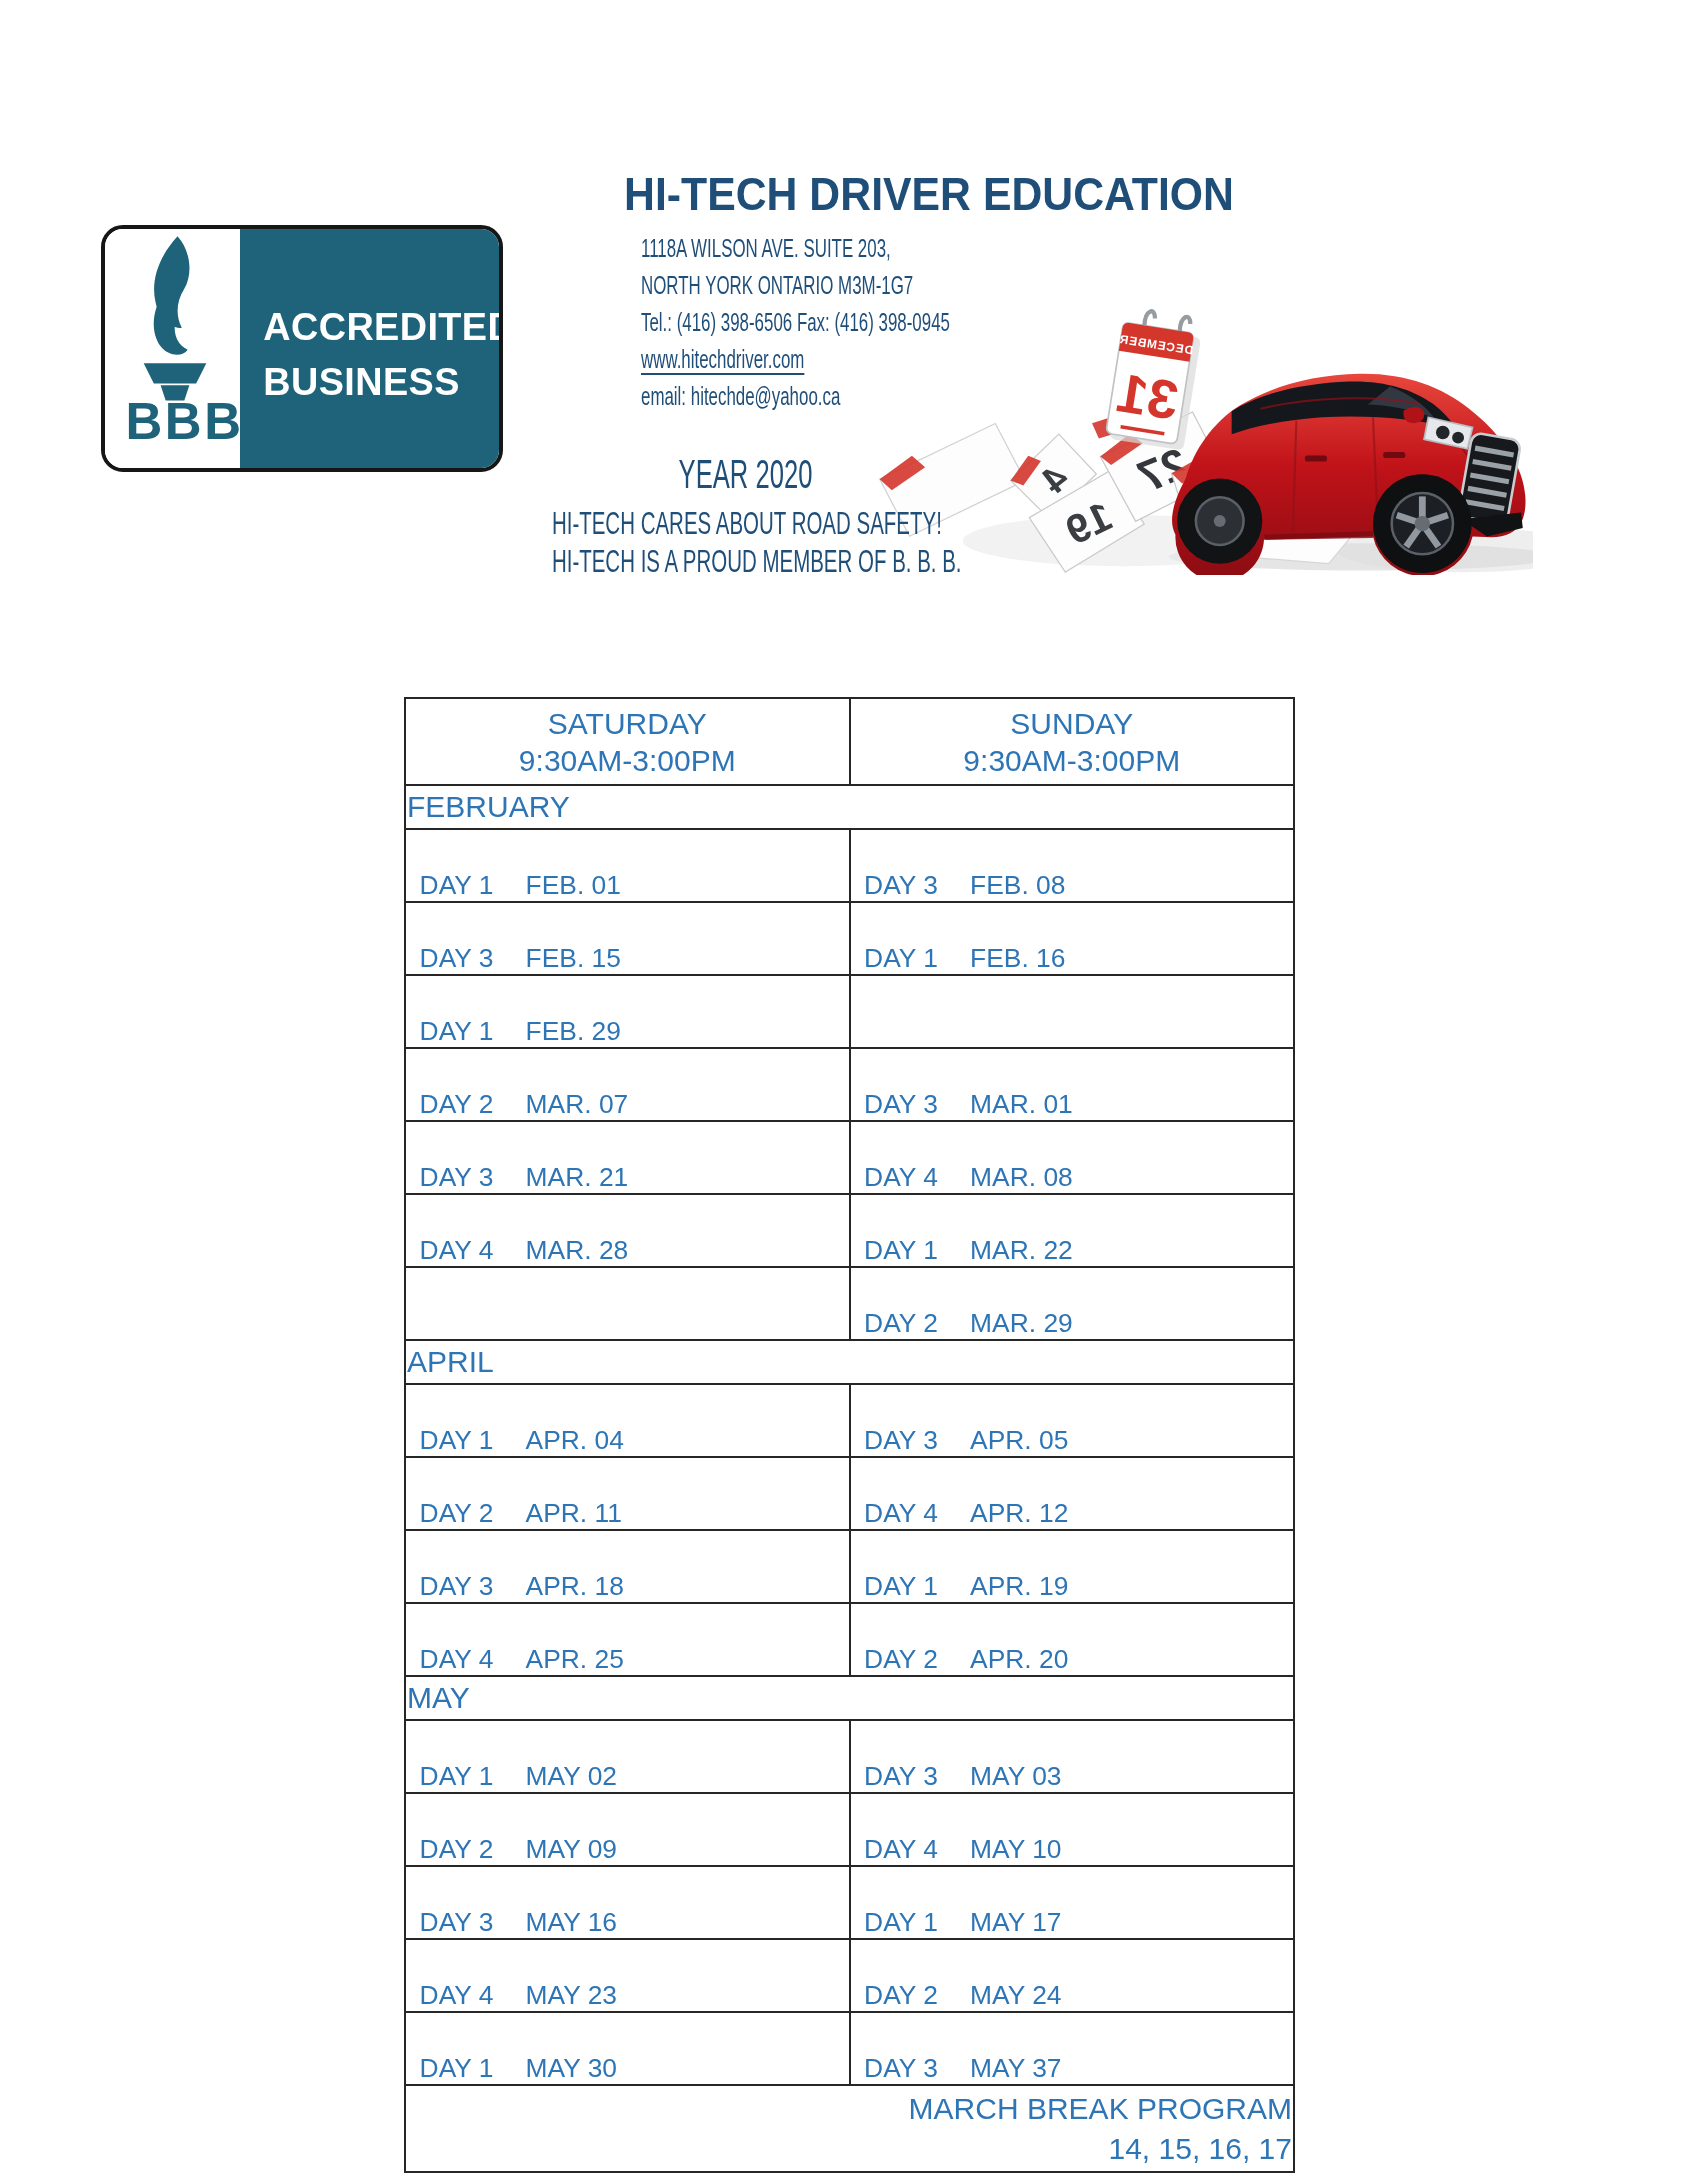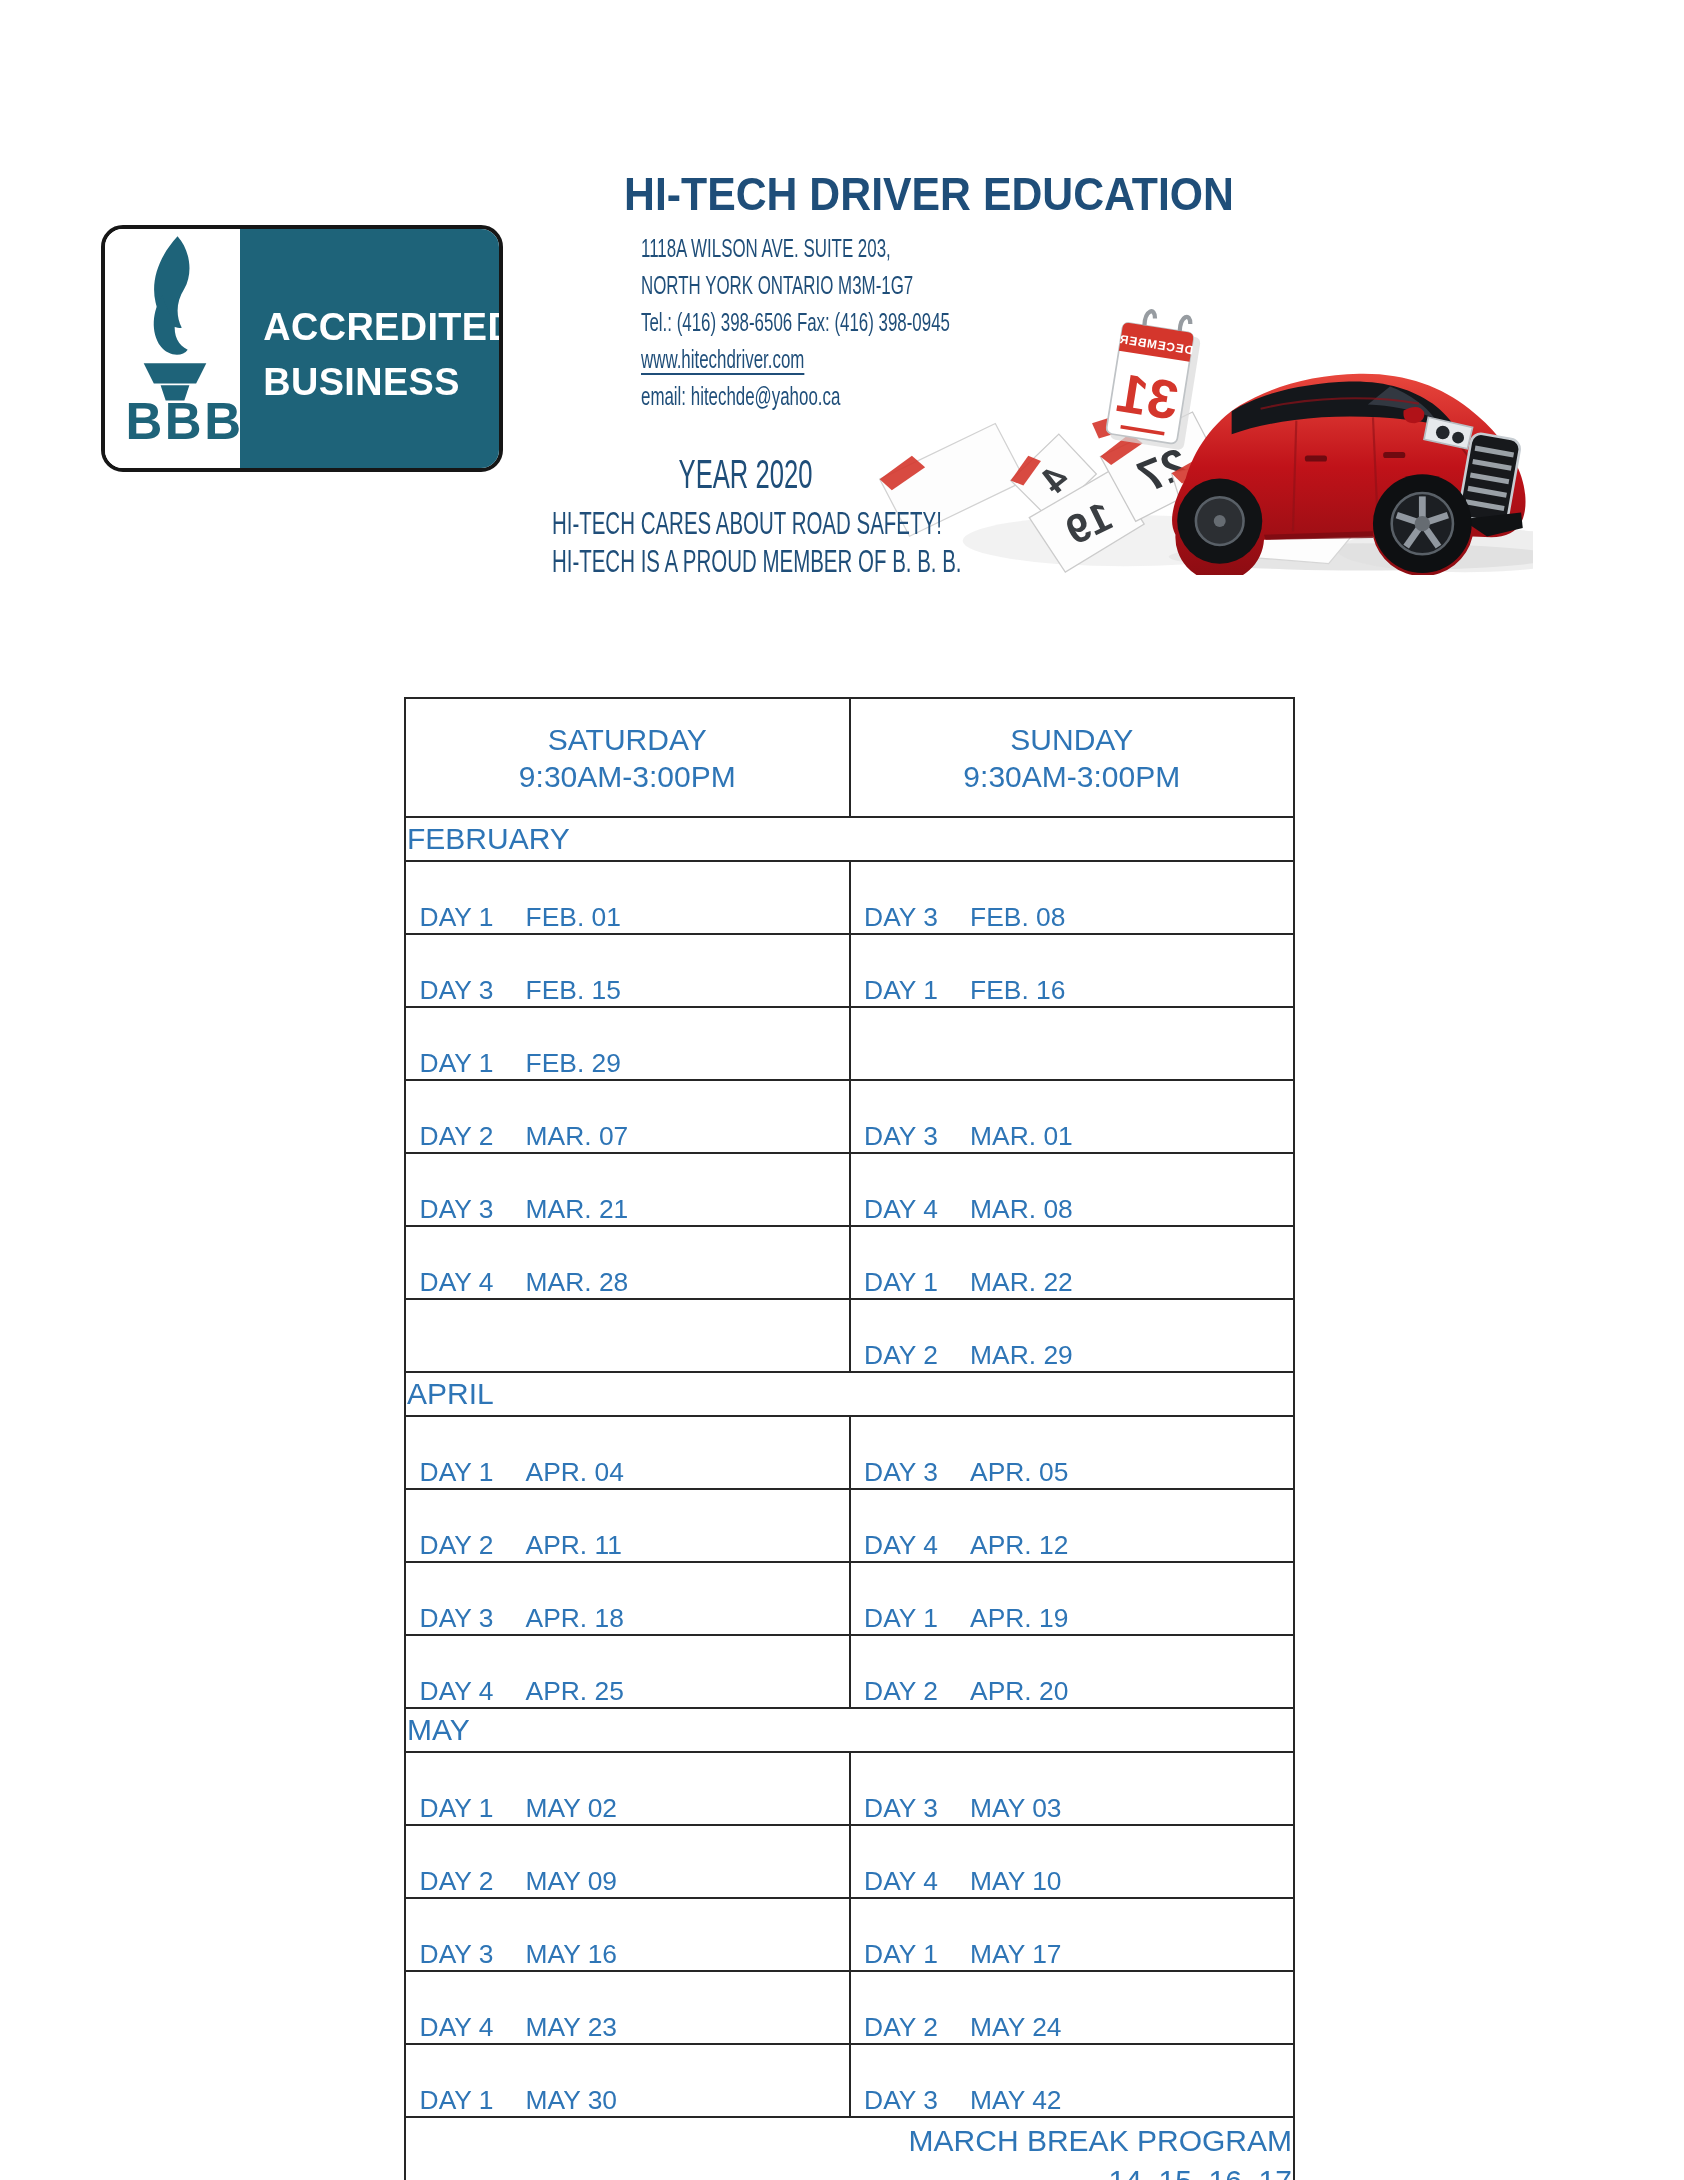--- a/index.html
+++ b/index.html
@@ -51,21 +51,21 @@
   .illustration text { font-family:"Liberation Sans", sans-serif; }
 
   
   .schedule {
     position:absolute; left:404px; top:697px; width:891px; z-index:2;
     border-collapse:collapse; table-layout:fixed; color:#2e75b6; background:#fff;
   }
   .schedule th, .schedule td { border:2.6px solid #262626; }
   .schedule thead th {
     width:50%; height:85px; font-weight:normal; text-align:center;
-    font-size:30px; line-height:37px; vertical-align:middle; padding:16px;
+    font-size:30px; line-height:37px; vertical-align:middle; padding:0;
   }
   .schedule .month-row td { height:40px; text-align:left; font-size:30px; vertical-align:middle; }
   .schedule tbody td.slot { height:40px; vertical-align:middle; font-size:26.4px; padding:0 0 0 13.6px; }
   .schedule td .day { display:inline-block; width:106px;margin-top:40px; }
   .schedule tfoot td { height:83px; text-align:right; font-size:30px; line-height:40px; vertical-align:middle; }
 </style>
 </head>
 <body>
 
 <div class="page">
@@ -293,21 +293,21 @@
         <tr>
           <td class="slot"><span class="day">DAY 3</span><span class="date">MAY 16</span></td>
           <td class="slot"><span class="day">DAY 1</span><span class="date">MAY 17</span></td>
         </tr>
         <tr>
           <td class="slot"><span class="day">DAY 4</span><span class="date">MAY 23</span></td>
           <td class="slot"><span class="day">DAY 2</span><span class="date">MAY 24</span></td>
         </tr>
         <tr>
           <td class="slot"><span class="day">DAY 1</span><span class="date">MAY 30</span></td>
-          <td class="slot"><span class="day">DAY 3</span><span class="date">MAY 42</span></td>
+          <td class="slot"><span class="day">DAY 3</span><span class="date">MAY 37</span></td>
         </tr>
       </tbody>
     <tfoot>
       <tr>
         <td colspan="2">
           <div>MARCH BREAK PROGRAM</div>
           <div>14, 15, 16, 17</div>
         </td>
       </tr>
     </tfoot>

